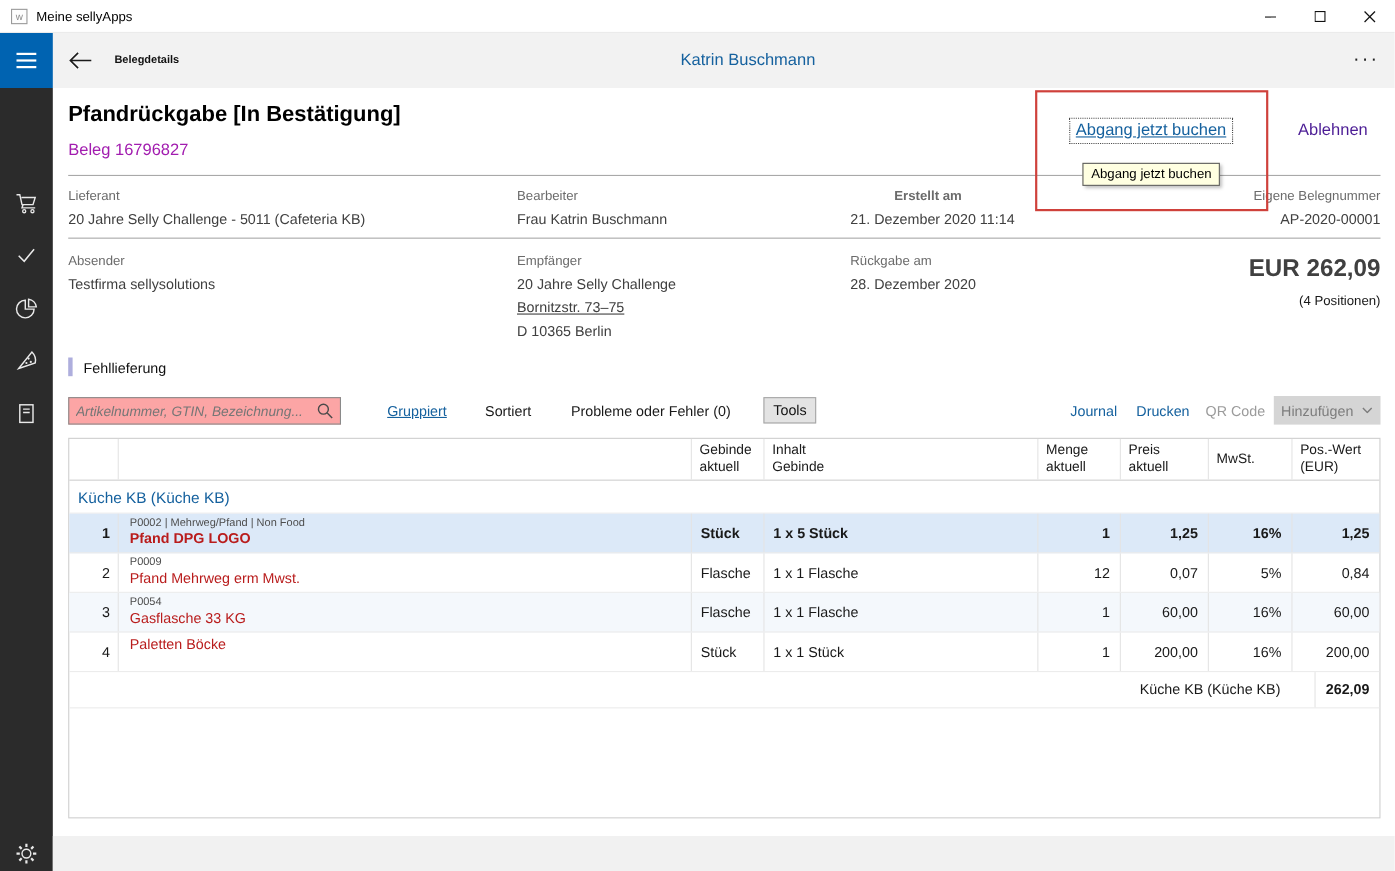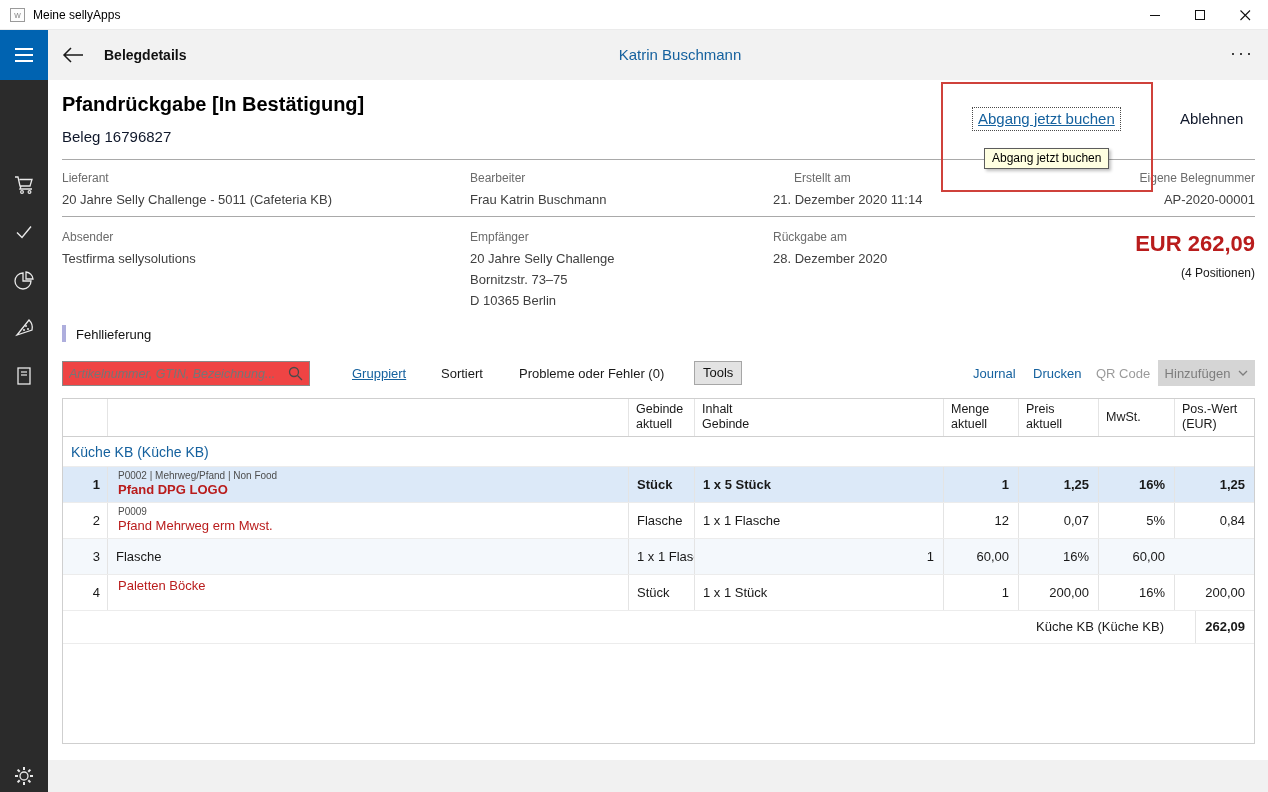--- a/index.html
+++ b/index.html
@@ -11,54 +11,54 @@
   .app-icon { position:absolute; left:10px; top:8px; width:15px; height:14px; border:1px solid #9a9a9a; background:#fdfdfd; font-size:9px; color:#8a8a8a; text-align:center; line-height:12px; }
   .app-title { position:absolute; left:33px; top:0; line-height:30px; font-size:12px; color:#000; }
   .winbtn { position:absolute; top:0; width:45px; height:30px; display:flex; align-items:center; justify-content:center; }
   .winbtn.min { left:1133px; } .winbtn.max { left:1178px; } .winbtn.close { left:1223px; }
 
   
   .navbar { position:absolute; left:0; top:30px; width:1268px; height:50px; background:#f2f2f2; }
   .hamburger { position:absolute; left:0; top:0; width:48px; height:50px; background:#0063b1; display:flex; flex-direction:column; align-items:center; justify-content:center; gap:4px; cursor:pointer; }
   .hamburger span { display:block; width:18px; height:2px; background:#ffffff; }
   .back-btn { position:absolute; left:58px; top:11px; width:30px; height:28px; display:flex; align-items:center; justify-content:center; cursor:pointer; }
-  .nav-title { position:absolute; left:104px; top:0; line-height:50px; font-size:14px; font-weight:bold; color:#111; }
+  .nav-title { position:absolute; left:104px; top:0; line-height:50px; font-size:10px; font-weight:bold; color:#111; }
   .nav-user { position:absolute; left:560px; top:0; width:240px; text-align:center; line-height:50px; font-size:15px; color:#15619e; }
   .nav-more { position:absolute; right:14px; top:0; line-height:46px; font-size:18px; letter-spacing:2px; color:#222; cursor:pointer; }
 
   
   .sidebar { position:absolute; left:0; top:80px; width:48px; height:712px; background:#2b2b2b; }
   .side-item { position:absolute; left:0; width:48px; height:40px; display:flex; align-items:center; justify-content:center; cursor:pointer; }
 
   
   .page-title { position:absolute; left:62px; top:93px; font-size:20px; font-weight:bold; color:#000; }
-  .page-sub { position:absolute; left:62px; top:128px; font-size:15px; color:#0f172a; }
+  .page-sub { position:absolute; left:62px; top:128px; font-size:15px; color:#a21caf; }
 
   .annotation-box { position:absolute; left:941px; top:82px; width:212px; height:110px; border:2px solid #cf413b; z-index:6; pointer-events:none; }
   .action-link-wrap { position:absolute; left:972px; top:107px; padding:2px 5px; border:1px dotted #4a4a4a; z-index:5; }
   .action-link { font-size:15px; color:#15619e; text-decoration:underline; cursor:pointer; }
-  .action-secondary { position:absolute; left:1180px; top:110px; font-size:15px; color:#0f172a; cursor:pointer; }
+  .action-secondary { position:absolute; left:1180px; top:110px; font-size:15px; color:#4c1d95; cursor:pointer; }
   .tooltip { position:absolute; left:984px; top:148px; background:#ffffe1; border:1px solid #5c5c5c; padding:2px 7px 3px 7px; font-size:12px; color:#000; z-index:7; box-shadow:2px 2px 3px rgba(0,0,0,0.25); }
 
   .divider { position:absolute; left:62px; width:1193px; height:1px; background:#a9a9a9; }
   .div1 { top:159px; } .div2 { top:216px; }
 
   .flabel { font-size:12px; color:#6b6b6b; }
   .fvalue { font-size:13px; color:#404040; }
   .abs { position:absolute; }
 
-  .total-amount { position:absolute; right:13px; top:231px; font-size:22px; font-weight:bold; color:#b91c1c; text-align:left; }
+  .total-amount { position:absolute; right:13px; top:231px; font-size:22px; font-weight:bold; color:#404040; text-align:left; }
   .total-positions { position:absolute; right:13px; top:266px; font-size:12px; color:#191919; text-align:right; }
 
   
   .section-bar { position:absolute; left:62px; top:325px; width:4px; height:17px; background:#aeaedd; }
   .section-label { position:absolute; left:76px; top:327px; font-size:13px; color:#111; }
 
   
-  .search-box { position:absolute; left:62px; top:361px; width:248px; height:25px; border:1px solid #8a8a8a; background:#ef4444; }
+  .search-box { position:absolute; left:62px; top:361px; width:248px; height:25px; border:1px solid #8a8a8a; background:#fca5a5; }
   .search-input { position:absolute; left:6px; top:0; width:210px; height:23px; border:none; outline:none; font-family:"Liberation Sans", sans-serif; font-size:12.5px; font-style:italic; color:#333; background:transparent; }
   .search-input::placeholder { color:#767676; font-style:italic; }
   .search-icon { position:absolute; right:6px; top:4px; }
   .tb-link { position:absolute; top:366px; font-size:13px; cursor:pointer; }
   .blue { color:#15619e; } .underl { text-decoration:underline; }
   .gray { color:#9b9b9b; }
   .tools-btn { position:absolute; left:694px; top:361px; height:24px; padding:0 8px; background:#e3e3e3; border:1px solid #a6a6a6; font-size:13px; color:#111; line-height:22px; cursor:pointer; }
   .add-btn { position:absolute; left:1158px; top:360px; width:97px; height:26px; background:#d5d5d5; border:none; font-size:13px; color:#7d7d7d; display:flex; align-items:center; justify-content:center; gap:8px; }
 
   
@@ -187,32 +187,32 @@
 <div class="action-secondary">Ablehnen</div>
 <div class="annotation-box"></div>
 <div class="tooltip">Abgang jetzt buchen</div>
 
 <div class="divider div1"></div>
 
 <div class="abs flabel" style="left:62px; top:171px;">Lieferant</div>
 <div class="abs fvalue" style="left:62px; top:192px;">20 Jahre Selly Challenge - 5011 (Cafeteria KB)</div>
 <div class="abs flabel" style="left:470px; top:171px;">Bearbeiter</div>
 <div class="abs fvalue" style="left:470px; top:192px;">Frau Katrin Buschmann</div>
-<div class="abs flabel" style="left:794px; top:171px;">Erstellt am</div>
+<div class="abs flabel" style="left:813px; top:171px;font-weight:bold;">Erstellt am</div>
 <div class="abs fvalue" style="left:773px; top:192px;">21. Dezember 2020 11:14</div>
 <div class="abs flabel" style="right:13px; top:171px; text-align:left;">Eigene Belegnummer</div>
 <div class="abs fvalue" style="right:13px; top:192px; text-align:right;">AP-2020-00001</div>
 
 <div class="divider div2"></div>
 
 <div class="abs flabel" style="left:62px; top:230px;">Absender</div>
 <div class="abs fvalue" style="left:62px; top:251px;">Testfirma sellysolutions</div>
 <div class="abs flabel" style="left:470px; top:230px;">Empfänger</div>
 <div class="abs fvalue" style="left:470px; top:251px;">20 Jahre Selly Challenge</div>
-<div class="abs fvalue" style="left:470px; top:272px;">Bornitzstr. 73–75</div>
+<div class="abs fvalue" style="left:470px; top:272px;text-decoration:underline;">Bornitzstr. 73–75</div>
 <div class="abs fvalue" style="left:470px; top:293px;">D 10365 Berlin</div>
 <div class="abs flabel" style="left:773px; top:230px;">Rückgabe am</div>
 <div class="abs fvalue" style="left:773px; top:251px;">28. Dezember 2020</div>
 <div class="total-amount">EUR 262,09</div>
 <div class="total-positions">(4 Positionen)</div>
 
 <div class="section-bar"></div>
 <div class="section-label">Fehllieferung</div>
 
 <div class="search-box">
@@ -276,20 +276,24 @@
     <div class="cell tcell">Flasche</div>
     <div class="cell tcell">1 x 1 Flasche</div>
     <div class="cell num">12</div>
     <div class="cell num">0,07</div>
     <div class="cell num">5%</div>
     <div class="cell num">0,84</div>
   </div>
 
   <div class="trow drow tint">
     <div class="cell first nr">3</div>
+    <div class="cell desc">
+        <div class="meta">P0054</div>
+        <div class="iname">Gasflasche 33 KG</div>
+      </div>
     <div class="cell tcell">Flasche</div>
     <div class="cell tcell">1 x 1 Flasche</div>
     <div class="cell num">1</div>
     <div class="cell num">60,00</div>
     <div class="cell num">16%</div>
     <div class="cell num">60,00</div>
   </div>
 
   <div class="trow drow">
     <div class="cell first nr">4</div>

